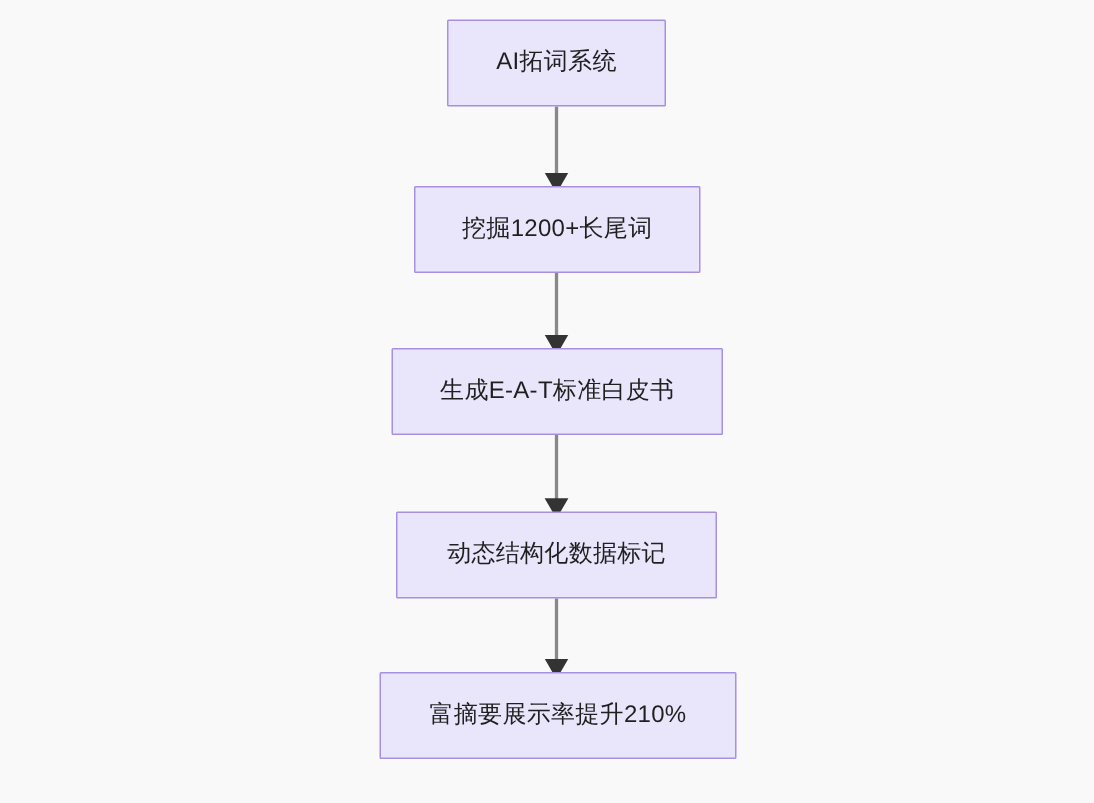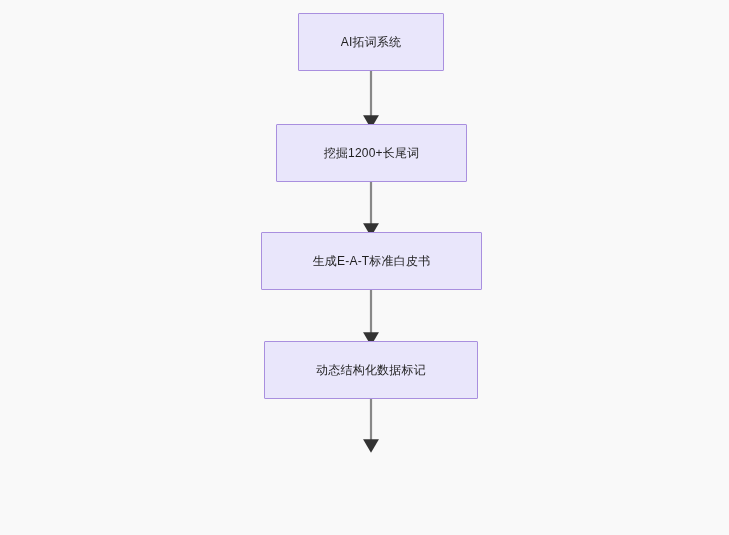--- a/index.html
+++ b/index.html
@@ -30,21 +30,21 @@
     position: absolute;
     box-sizing: border-box;
     background: #e9e6fb;
     border: 1.6px solid #a98fdf;
     border-radius: 1px;
     display: flex;
     align-items: center;
     justify-content: center;
     text-align: center;
     color: #1f1f1f;
-    font-size: 12px;
+    font-size: 16px;
     line-height: 1.25;
     letter-spacing: 0.2px;
     white-space: nowrap;
   }
   .node-label {
     display: block;
     pointer-events: none;
   }
 </style>
 </head>
@@ -81,14 +81,17 @@
   </div>
 
   <div class="node-box" id="node-2" style="left: 261px; top: 232px; width: 221px; height: 58px; background: rgb(233, 230, 251); border-color: rgb(169, 143, 223); color: rgb(31, 31, 31);">
     <span class="node-label">生成E-A-T标准白皮书</span>
   </div>
 
   <div class="node-box" id="node-3" style="left: 264px; top: 341px; width: 214px; height: 58px; background: rgb(233, 230, 251); border-color: rgb(169, 143, 223); color: rgb(31, 31, 31); justify-content: center;">
     <span class="node-label">动态结构化数据标记</span>
   </div>
 
+  <div class="node-box" id="node-4" style="left: 253px; top: 448px; width: 238px; height: 58px; background: rgb(233, 230, 251); border-color: rgb(169, 143, 223); color: rgb(31, 31, 31);">
+    <span class="node-label">富摘要展示率提升210%</span>
+  </div>
 
 </div>
 
 </body></html>

